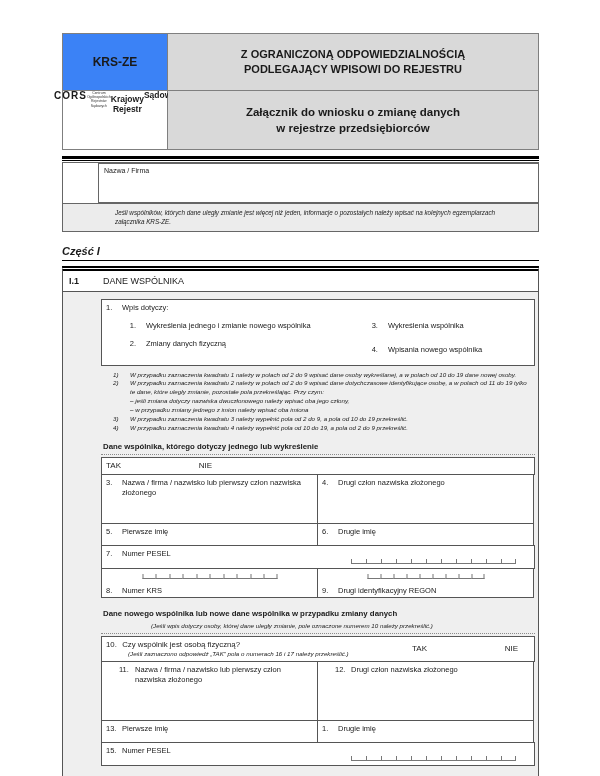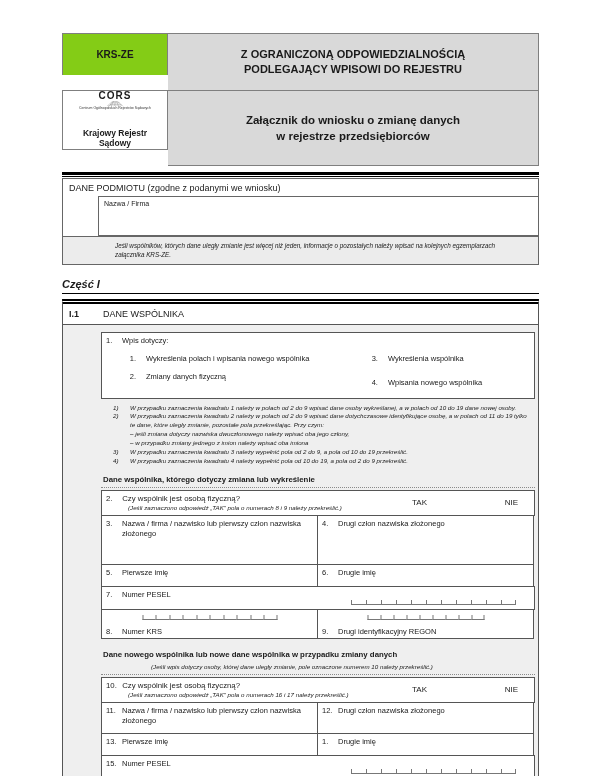--- a/index.html
+++ b/index.html
@@ -4,32 +4,32 @@
 <style>
   * { margin:0; padding:0; box-sizing:border-box; }
   html,body { width:600px; height:776px; }
   body { background:#fff; font-family:"Liberation Sans", sans-serif; color:#1a1a1a; }
   .page { position:relative; width:600px; height:776px; background:#fff; overflow:hidden; }
   .content { position:absolute; left:62px; top:33px; width:477px; }
 
   
   .hdr { display:grid; grid-template-columns:106px 1fr; }
   .hcell { border:1.5px solid #7f7f7f; }
-  .hc-code { background:#84cc16; display:flex; align-items:center; justify-content:center;
-             font-weight:bold; font-size:10px; height:42px; border-bottom:none; }
+  .hc-code { background:#3b82f6; display:flex; align-items:center; justify-content:center;
+             font-weight:bold; font-size:12px; height:57px; border-bottom:none; }
   .hc-title { background:#d9d9d9; display:flex; flex-direction:column; align-items:center; justify-content:center;
               font-weight:bold; font-size:11px; line-height:1.35; text-align:center; height:57px;
               border-left:none; border-bottom:none; }
-  .hc-logo { background:#fff; height:60px; display:flex; flex-direction:column; align-items:center;
+  .hc-logo { background:#fff; height:60px; display:flex; 
              justify-content:center; text-align:center; }
   .hc-sub { background:#d9d9d9; display:flex; flex-direction:column; align-items:center; justify-content:center;
-            font-weight:bold; font-size:11.5px; line-height:1.4; text-align:center; height:76px; border-left:none; }
+            font-weight:bold; font-size:11.5px; line-height:1.4; text-align:center; height:60px; border-left:none; }
   .logo-acronym { font-weight:bold; font-size:10px; letter-spacing:1px; line-height:1; }
   .logo-caption { font-size:3.5px; line-height:1.2; color:#333; }
-  .logo-org { font-weight:bold; font-size:8.5px; line-height:1.15; margin-top:19px; }
+  .logo-org { font-weight:bold; font-size:8.5px; line-height:1.15; margin-top:4px; }
 
   
   .dbl-rule { margin-top:6px; border-top:3px solid #000; border-bottom:1px solid #000; height:5px; }
 
   
   .podmiot-box { border:1px solid #666; margin-top:1px; }
   .podmiot-header { font-size:9px; padding:4px 6px 3px 6px; }
   .podmiot-field { margin-left:35px; border:1px solid #666; border-right:none; height:40px;
                    font-size:7px; padding:3px 5px; background:#fff; }
   .podmiot-note { border-top:1px solid #666; background:#ececec; font-size:6.3px; font-style:italic;
@@ -78,21 +78,21 @@
   
   .comb { display:flex; height:5px; }
   .comb-cell { flex:none; border-left:1px solid #777; border-bottom:1px solid #777; }
   .comb-cell:last-child { border-right:1px solid #777; }
   .comb-11 .comb-cell { width:15px; }
   .comb-10 .comb-cell { width:13.5px; }
   .comb-9  .comb-cell { width:13px; }
   .comb-right { position:absolute; right:18px; bottom:4px; }
   .comb-center { position:absolute; left:50%; transform:translateX(-50%); top:5px; }
 
-  .h50 { height:50px; } .h48 { height:32px; } .h23 { height:23px; } .h24 { height:24px; } .h30 { height:30px; }
+  .h50 { height:50px; } .h48 { height:60px;padding-left:13px; } .h23 { height:23px; } .h24 { height:24px; } .h30 { height:30px; }
   .w50 { width:50%; }
   .label-bottom { position:absolute; left:0; bottom:2px; }
 </style>
 </head>
 <body>
 
 <div class="page">
   <div class="content">
 
     <div class="hdr">
@@ -120,21 +120,20 @@
       </div>
       <div class="hcell hc-sub">
         <span>Załącznik do wniosku o zmianę danych</span>
         <span>w  rejestrze przedsiębiorców</span>
       </div>
     </div>
 
     <div class="dbl-rule"></div>
 
     <div class="podmiot-box">
-      <div class="podmiot-header">DANE PODMIOTU (zgodne z podanymi we wniosku)</div>
       <div class="podmiot-field">
         <span>Nazwa / Firma</span>
         <span></span>
       </div>
       <div class="podmiot-note">Jeśli wspólników, których dane uległy zmianie jest więcej niż jeden, informacje o pozostałych należy wpisać na kolejnych egzemplarzach załącznika KRS-ZE.</div>
     </div>
 
     <div class="part-heading">Część I</div>
 
     <div class="sec-box">
@@ -147,21 +146,21 @@
 
         <div class="fbox f1">
           <div class="flabel">
             <span class="fno">1.</span>
             <span>Wpis dotyczy:</span>
           </div>
           <div class="f1-options">
             <div>
               <div class="opt">
                 <span class="opt-no">1.</span>
-                <span class="opt-label">Wykreślenia polach i wpisania nowego wspólnika</span>
+                <span class="opt-label">Wykreślenia jednego i zmianie nowego wspólnika</span>
               </div>
               <div class="opt">
                 <span class="opt-no">2.</span>
                 <span class="opt-label">Zmiany danych fizyczną</span>
               </div>
             </div>
             <div>
               <div class="opt">
                 <span class="opt-no">3.</span>
                 <span class="opt-label">Wykreślenia wspólnika</span>
@@ -190,30 +189,23 @@
           <div class="fn">
             <span class="fn-no">3)</span>
             <span class="fn-text">W przypadku zaznaczenia kwadratu 3 należy wypełnić pola od 2 do 9, a pola od 10 do 19 przekreślić.</span>
           </div>
           <div class="fn">
             <span class="fn-no">4)</span>
             <span class="fn-text">W przypadku zaznaczenia kwadratu 4 należy wypełnić pola od 10 do 19, a pola od 2 do 9 przekreślić.</span>
           </div>
         </div>
 
-        <div class="subhead">Dane wspólnika, którego dotyczy zmiana lub wykreślenie</div>
+        <div class="subhead">Dane wspólnika, którego dotyczy jednego lub wykreślenie</div>
 
         <div class="qbox" style="margin-top:2px">
-          <div class="q-left">
-            <div class="q-text">
-              <span class="q-no">2.</span>
-              <span>Czy wspólnik jest osobą fizyczną?</span>
-            </div>
-            <div class="q-note">(Jeśli zaznaczono odpowiedź „TAK” pola o numerach 8 i 9 należy przekreślić.)</div>
-          </div>
           <div class="q-choices">
             <span class="choice">TAK</span>
             <span class="choice">NIE</span>
           </div>
         </div>
 
         <div class="frow">
           <div class="fbox w50 h50">
             <div class="flabel">
               <span class="fno">3.</span>

